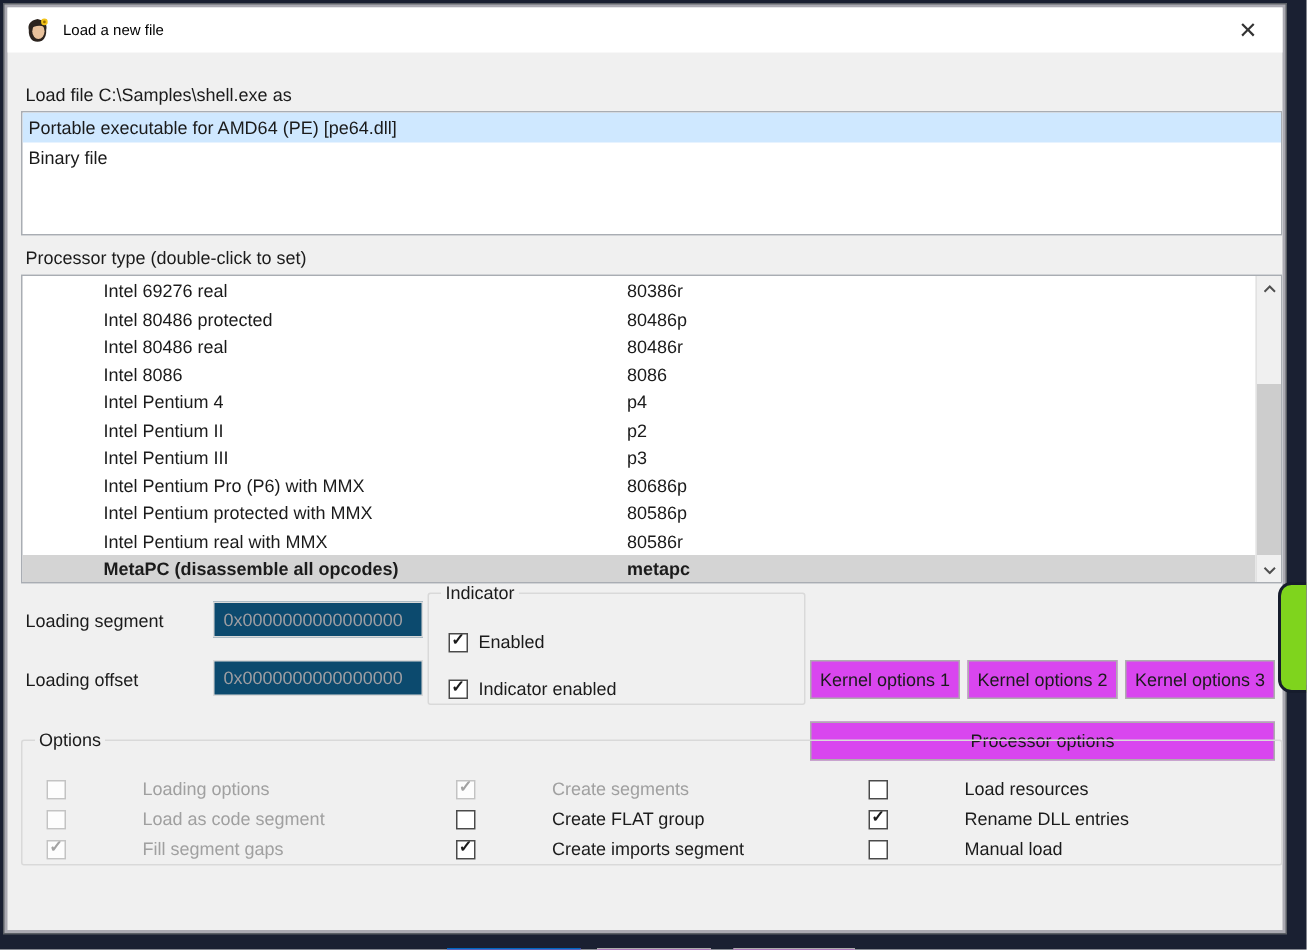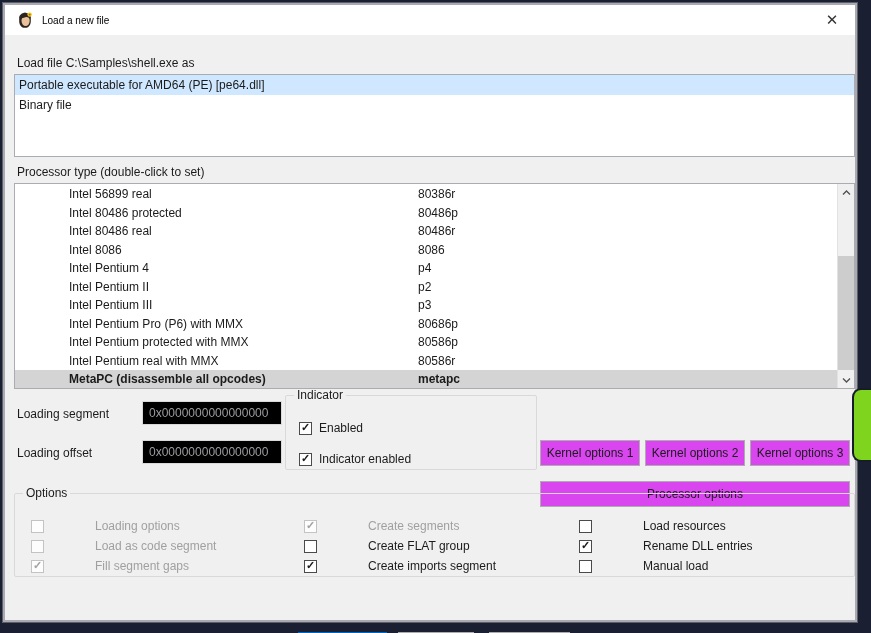--- a/index.html
+++ b/index.html
@@ -56,21 +56,21 @@
     position:absolute; top:0; right:0; bottom:0; width:17px;
     background:#f0f0f0; border-left:1px solid #e2e2e2;
   }
   .sarrow { position:absolute; left:0; width:17px; height:17px; display:flex; align-items:center; justify-content:center; }
   .sarrow.up { top:0; } .sarrow.down { bottom:0; }
   .sthumb { position:absolute; left:0; width:17px; top:72px; height:114px; background:#cdcdcd; }
 
   
   .hexfield {
     position:absolute; width:140px; height:24px;
-    background:#000000; border:1px solid #d9d9d9;
+    background:#0c4a6e; border:1px solid #d9d9d9;
     color:#9d9da2; font-family:"Liberation Sans", sans-serif; font-size:12px;
     padding:0 6px; outline:none;
   }
   fieldset {
     position:absolute; border:1px solid #d9d9d9; border-radius:2px;
     padding:0;
   }
   legend { font-size:12px; color:#1b1b1b; margin-left:8px; padding:0 3px; }
 
   .cbrow { display:flex; align-items:center; height:20px; white-space:nowrap; }
@@ -124,21 +124,21 @@
   <div class="filelist">
     <div class="frow selected">Portable executable for AMD64 (PE) [pe64.dll]</div>
     <div class="frow">Binary file</div>
   </div>
 
   <div class="label" style="left:12px; top:160px;">Processor type (double-click to set)</div>
 
   <div class="proclist">
     <div class="prows">
       <div class="prow">
-          <span class="pname">Intel 56899 real</span>
+          <span class="pname">Intel 69276 real</span>
           <span class="pabbr">80386r</span>
         </div>
       <div class="prow">
           <span class="pname">Intel 80486 protected</span>
           <span class="pabbr">80486p</span>
         </div>
       <div class="prow">
           <span class="pname">Intel 80486 real</span>
           <span class="pabbr">80486r</span>
         </div>

